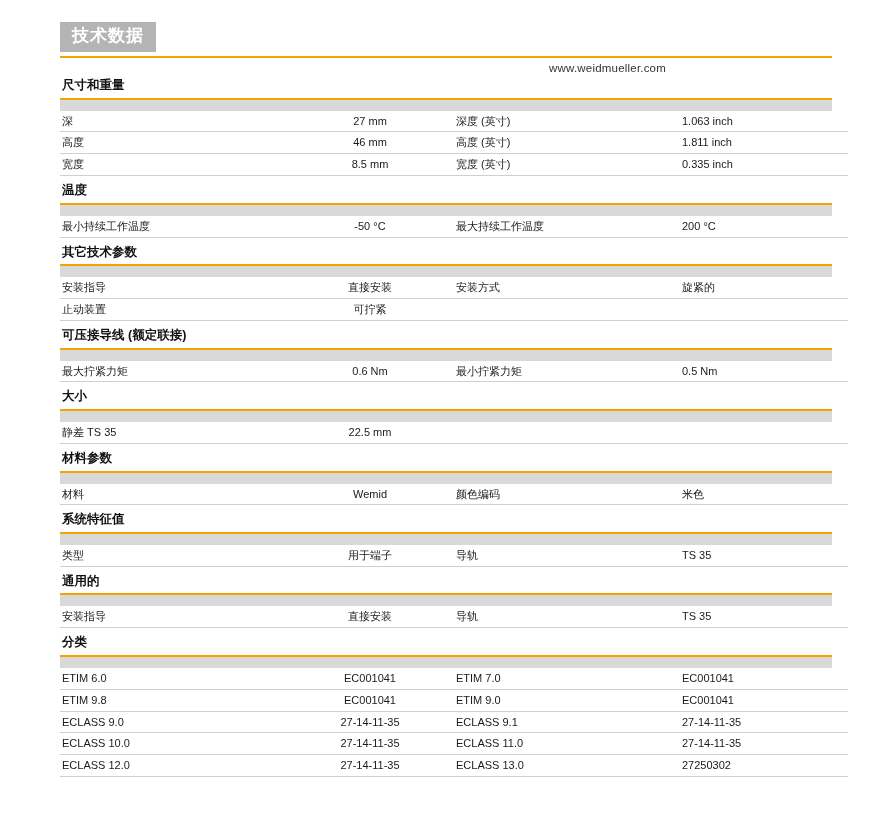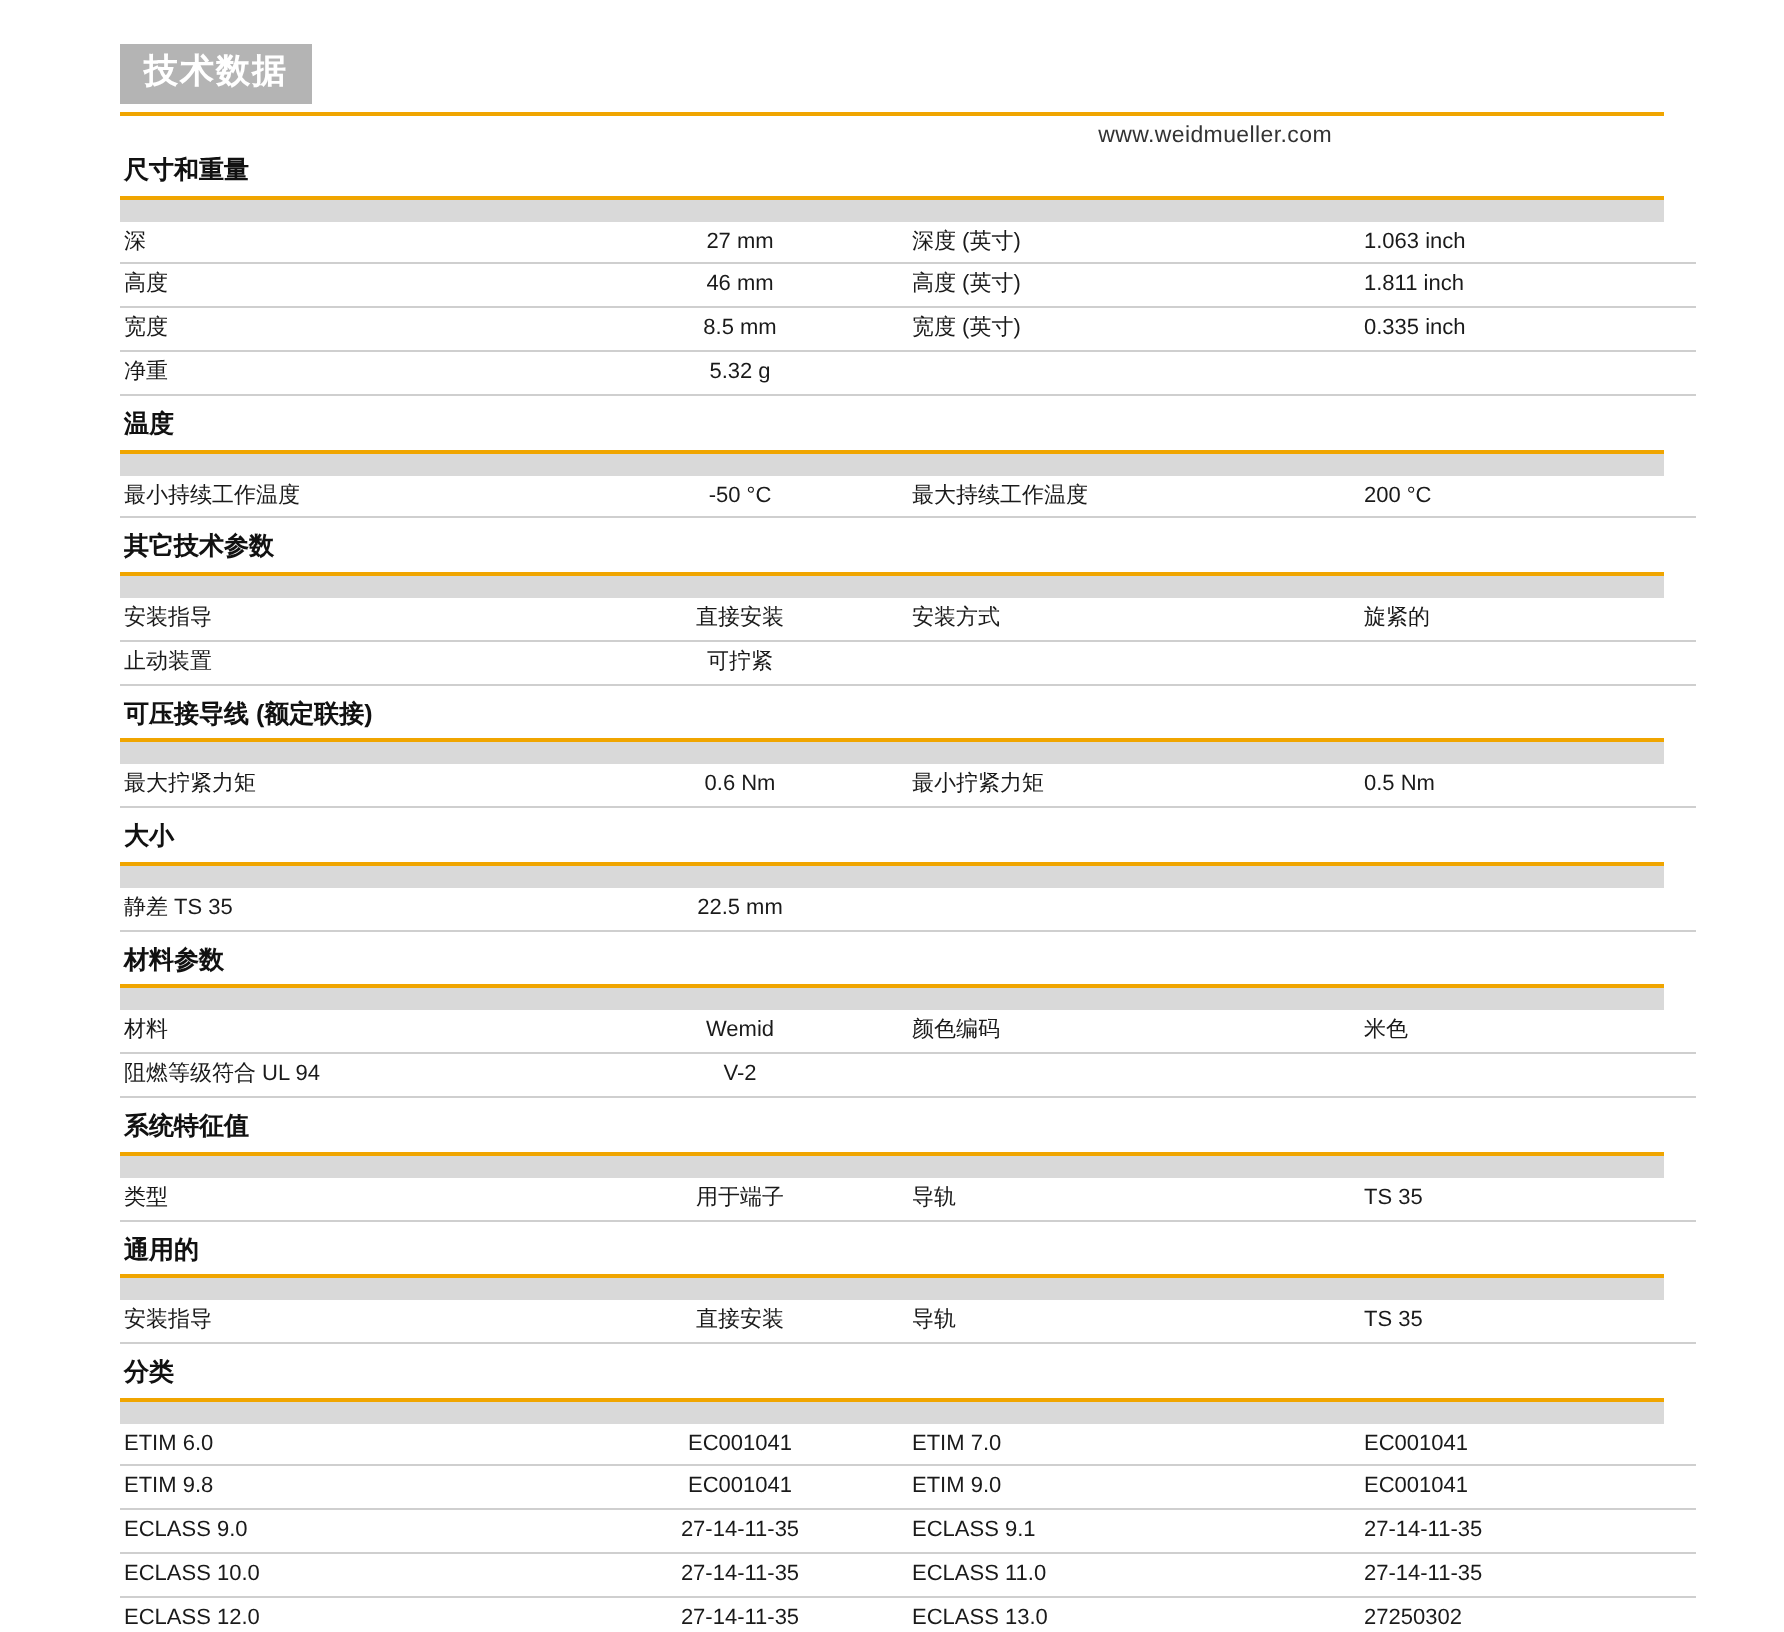--- a/index.html
+++ b/index.html
@@ -128,26 +128,20 @@
               <td class="c2">46 mm</td>
               <td class="c3">高度 (英寸)</td>
               <td class="c4">1.811 inch</td>
             </tr>
             <tr>
               <td class="c1">宽度</td>
               <td class="c2">8.5 mm</td>
               <td class="c3">宽度 (英寸)</td>
               <td class="c4">0.335 inch</td>
             </tr>
-            <tr>
-              <td class="c1">净重</td>
-              <td class="c2">5.32 g</td>
-              <td class="c3 empty"></td>
-              <td class="c4 empty"></td>
-            </tr>
           </tbody>
         </table>
         <div class="sec-spacer"></div>
       </div>
       <div class="sec-block">
         <div class="section-title">温度</div>
         <div class="section-bar"></div>
         <table class="spec">
           <tbody>
             <tr>
@@ -215,26 +209,20 @@
         <div class="section-title">材料参数</div>
         <div class="section-bar"></div>
         <table class="spec">
           <tbody>
             <tr>
               <td class="c1">材料</td>
               <td class="c2">Wemid</td>
               <td class="c3">颜色编码</td>
               <td class="c4">米色</td>
             </tr>
-            <tr>
-              <td class="c1">阻燃等级符合 UL 94</td>
-              <td class="c2">V-2</td>
-              <td class="c3 empty"></td>
-              <td class="c4 empty"></td>
-            </tr>
           </tbody>
         </table>
         <div class="sec-spacer"></div>
       </div>
       <div class="sec-block">
         <div class="section-title">系统特征值</div>
         <div class="section-bar"></div>
         <table class="spec">
           <tbody>
             <tr>

